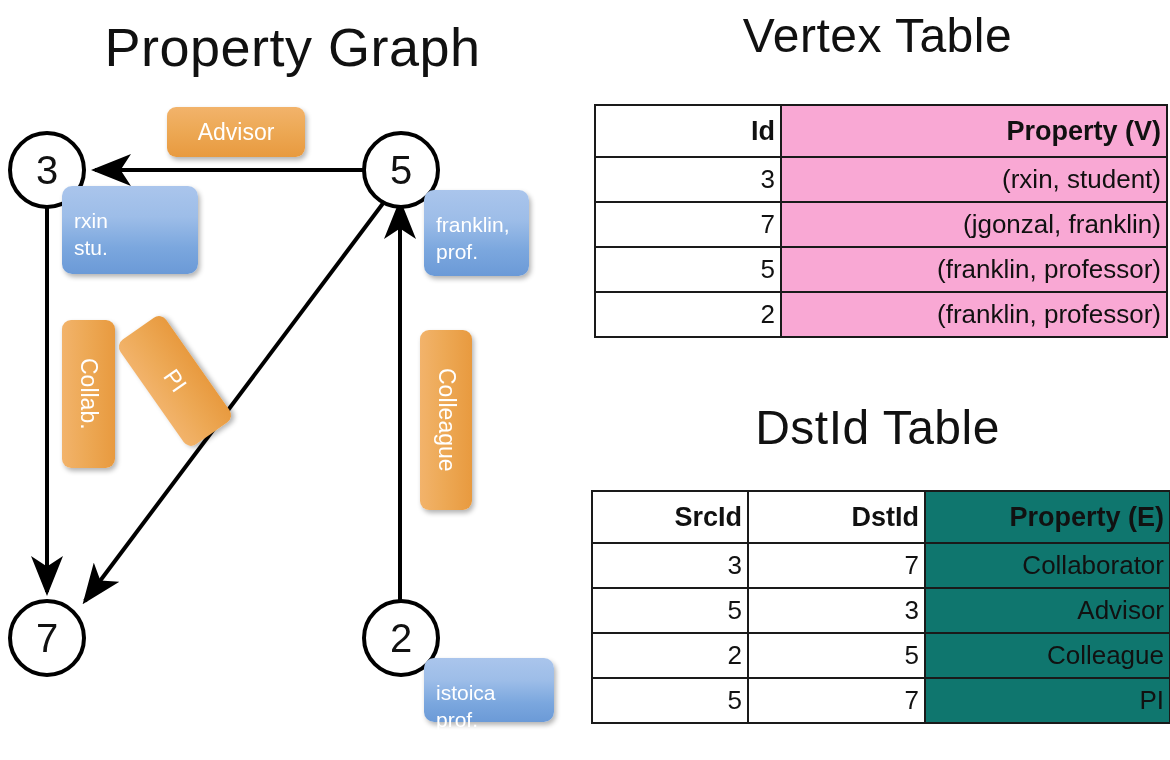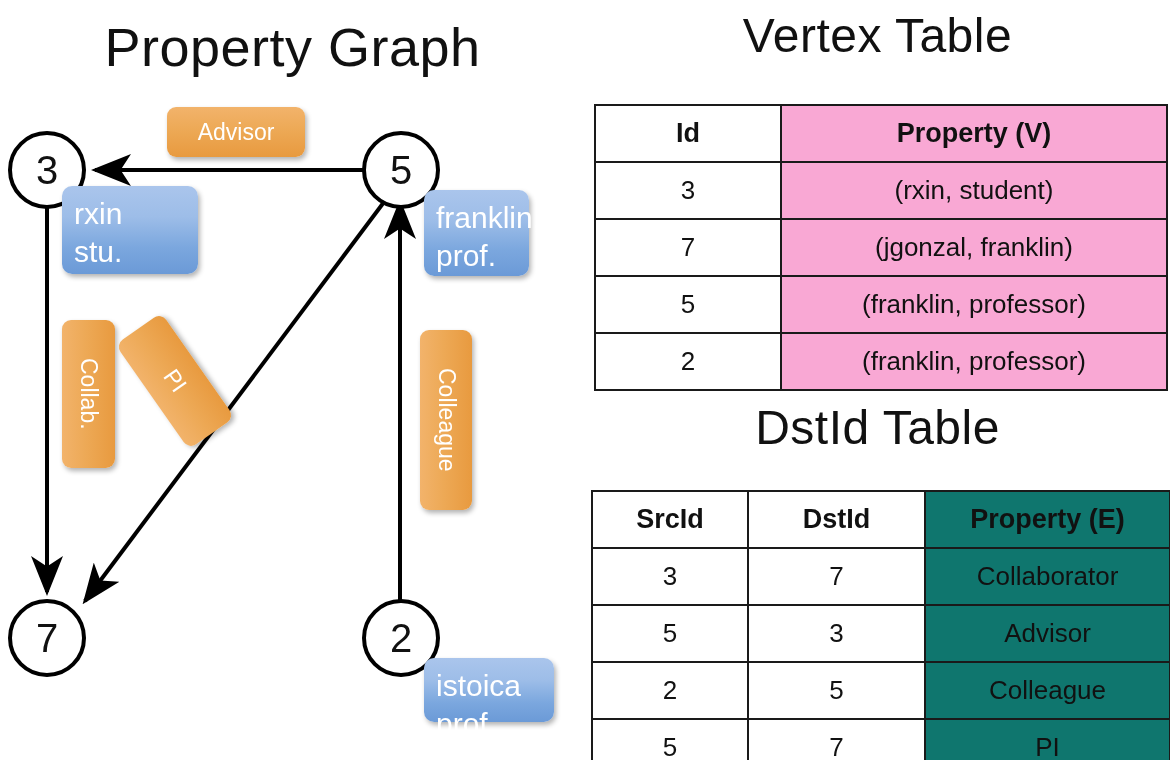--- a/index.html
+++ b/index.html
@@ -70,23 +70,23 @@
     color: #111;
     z-index: 5;
   }
 
   .prop-box {
     position: absolute;
     background: linear-gradient(to bottom, #aac5ec 0%, #9dbde8 35%, #7ba7de 70%, #6b9ad7 100%);
     border-radius: 10px;
     box-shadow: 2px 3px 5px rgba(0,0,0,0.30);
     color: #ffffff;
-    font-size: 30px;
+    font-size: 21px;
     line-height: 1.28;
-    padding: 9px 12px;
+    padding: 22px 12px;
     box-sizing: border-box;
     z-index: 7;
     font-family: "Liberation Sans", sans-serif;
     font-weight: 300;
   }
 
   .edge-label {
     position: absolute;
     background: linear-gradient(to bottom, #f2b36b 0%, #eda956 45%, #e89a3f 100%);
     border-radius: 9px;
@@ -117,25 +117,25 @@
   
   .data-table {
     position: absolute;
     border-collapse: collapse;
     font-family: "Liberation Sans", sans-serif;
     font-weight: 300;
     table-layout: fixed;
   }
   .data-table td, .data-table th {
     border: 2px solid #1a1a1a;
-    text-align: center;
+    text-align: right;
     font-weight: 300;
     font-size: 26px;
     color: #111;
-    padding: 12px;
+    padding: 5px;
     height: 45px;
     box-sizing: border-box;
   }
   .data-table th {
     font-weight: 700;
     font-size: 27px;
     height: 52px;
   }
   .cell-plain { background: #ffffff; }
   .cell-blue  { background: #f9a8d4; }

